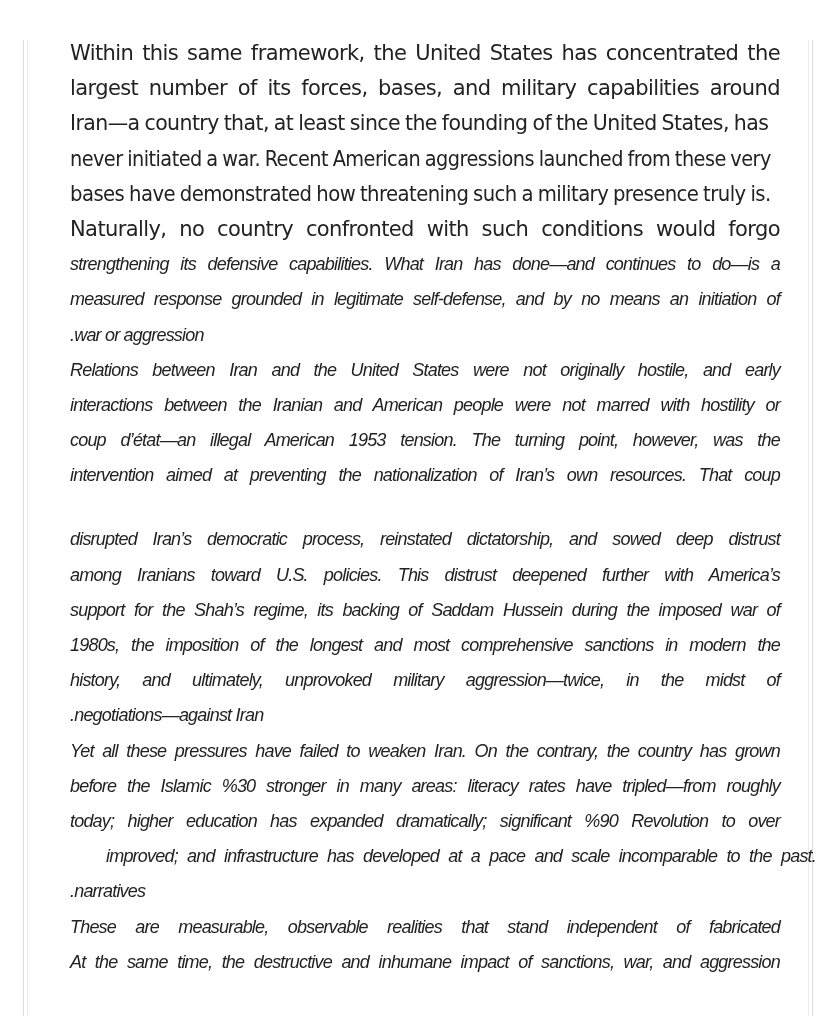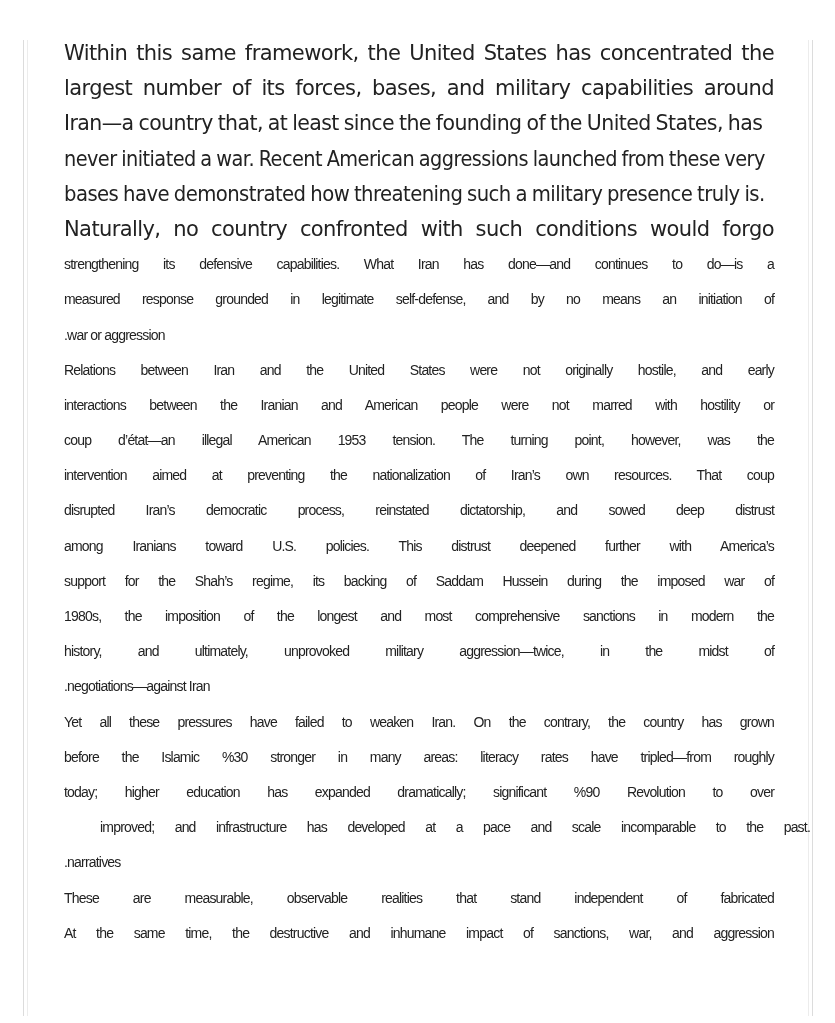--- a/index.html
+++ b/index.html
@@ -28,43 +28,44 @@
       bottom: 0;
       width: 1px;
       background: #dcdcdc;
     }
     .frame-line.l1 { left: 0; }
     .frame-line.l2 { left: 4px; background: #ececec; }
     .frame-line.r1 { right: 4px; background: #ececec; }
     .frame-line.r2 { right: 0; }
     .content {
       position: absolute;
-      left: 64px;
+      left: 70px;
       top: 36px;
       width: 710px;
     }
     .line {
       display: block;
       height: 35.2px;
       line-height: 35.2px;
       white-space: nowrap;
       text-align: justify;
       text-align-last: justify;
       letter-spacing: -0.2px;
     }
     .line.first-par {
       font-size: 21px;
       font-family: "DejaVu Sans", sans-serif;
       letter-spacing: -0.6px;
       word-spacing: -1px;
       transform-origin: left center;
     }
     .line.narrow {
-      font-size: 14px;
+      font-size: 18px;
       letter-spacing: -0.8px;
+      font-style: italic;
     }
     .line.last {
       text-align: center;
       text-align-last: left;
     }
   </style>
 </head>
 <body>
 
 <div class="page-frame">
@@ -84,21 +85,21 @@
     <span class="line first-par" style="width: 710px;">Naturally, no country confronted with such conditions would forgo</span>
     <span class="line narrow" style="width: 710px;">strengthening its defensive capabilities. What Iran has done—and continues to do—is a</span>
     <span class="line narrow" style="width: 710px;">measured response grounded in legitimate self-defense, and by no means an initiation of</span>
     <span class="line narrow last" style="width: 710px;">.war or aggression</span>
   </div>
   <div>
     <span class="line narrow" style="width: 710px;">Relations between Iran and the United States were not originally hostile, and early</span>
     <span class="line narrow" style="width: 710px;">interactions between the Iranian and American people were not marred with hostility or</span>
     <span class="line narrow" style="width: 710px;">coup d’état—an illegal American 1953 tension. The turning point, however, was the</span>
     <span class="line narrow" style="width: 710px;">intervention aimed at preventing the nationalization of Iran’s own resources. That coup</span>
-    <span class="line narrow" style="width: 710px;">disrupted Iran’s democratic process, reinstated dictatorship, and sowed deep distrust</span>
+    <span class="line narrow" style="width: 710px; margin-top: 29px;">disrupted Iran’s democratic process, reinstated dictatorship, and sowed deep distrust</span>
     <span class="line narrow" style="width: 710px;">among Iranians toward U.S. policies. This distrust deepened further with America’s</span>
     <span class="line narrow" style="width: 710px;">support for the Shah’s regime, its backing of Saddam Hussein during the imposed war of</span>
     <span class="line narrow" style="width: 710px;">1980s, the imposition of the longest and most comprehensive sanctions in modern the</span>
     <span class="line narrow" style="width: 710px;">history, and ultimately, unprovoked military aggression—twice, in the midst of</span>
     <span class="line narrow last" style="width: 710px;">.negotiations—against Iran</span>
   </div>
   <div>
     <span class="line narrow" style="width: 710px;">Yet all these pressures have failed to weaken Iran. On the contrary, the country has grown</span>
     <span class="line narrow" style="width: 710px;">before the Islamic %30 stronger in many areas: literacy rates have tripled—from roughly</span>
     <span class="line narrow" style="width: 710px;">today; higher education has expanded dramatically; significant %90 Revolution to over</span>

